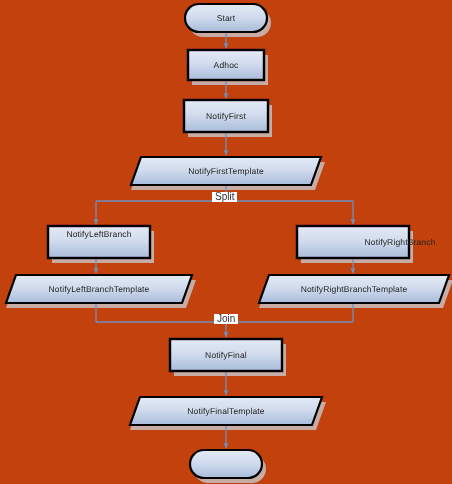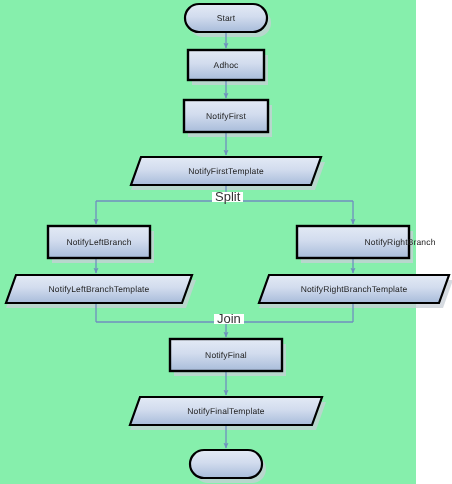--- a/index.html
+++ b/index.html
@@ -9,23 +9,23 @@
   }
   body {
     width: 452px;
     height: 484px;
     font-family: "Liberation Sans", sans-serif;
     overflow: hidden;
     position: relative;
   }
   #canvas {
     position: relative;
-    width: 416px;
+    width: 452px;
     height: 484px;
-    background: #86efac;
+    background: #c2410c;
   }
   #svg-layer {
     position: absolute;
     left: 0;
     top: 0;
     width: 452px;
     height: 484px;
   }
   .node-label {
     position: absolute;
@@ -34,21 +34,21 @@
     justify-content: center;
     font-size: 8.5px;
     color: #222222;
     letter-spacing: 0.15px;
     white-space: nowrap;
     pointer-events: none;
     text-rendering: geometricPrecision;
   }
   .edge-label {
     position: absolute;
-    font-size: 13px;
+    font-size: 10px;
     color: #333333;
     background: #ffffff;
     padding: 0 3px;
     white-space: nowrap;
     line-height: 10px;
   }
 </style>
 </head>
 <body>
 
@@ -110,21 +110,21 @@
       <rect x="170" y="339" width="112" height="32" stroke-width="2.4"></rect>
       <polygon points="140,397 322,397 312,425 130,425" stroke-width="2.2"></polygon>
       <rect x="190" y="450" width="72" height="28" rx="14" ry="14" stroke-width="2.2"></rect>
     </g>
   </svg>
 
   <div class="node-label" style="left:185px;top:4px;width:82px;height:28px;">Start</div>
   <div class="node-label" style="left:188px;top:50px;width:76px;height:30px;">Adhoc</div>
   <div class="node-label" style="left:184px;top:100px;width:84px;height:32px;">NotifyFirst</div>
   <div class="node-label" style="left:131px;top:157px;width:190px;height:28px;">NotifyFirstTemplate</div>
-  <div class="node-label" style="left:48px;top:226px;width:102px;height:32px;">NotifyLeftBranch</div>
+  <div class="node-label" style="left:48px;top:218px;width:102px;height:32px;">NotifyLeftBranch</div>
   <div class="node-label" style="left:297px;top:226px;width:112px;height:32px;padding-left:47px;">NotifyRightBranch</div>
   <div class="node-label" style="left:6px;top:275px;width:186px;height:28px;">NotifyLeftBranchTemplate</div>
   <div class="node-label" style="left:259px;top:275px;width:190px;height:28px;">NotifyRightBranchTemplate</div>
   <div class="node-label" style="left:170px;top:339px;width:112px;height:32px;">NotifyFinal</div>
   <div class="node-label" style="left:130px;top:397px;width:192px;height:28px;">NotifyFinalTemplate</div>
   <div class="node-label" style="left:190px;top:450px;width:72px;height:28px;margin-top:48px;">End</div>
 
   <div class="edge-label" style="left:212px;top:192px;">Split</div>
   <div class="edge-label" style="left:214px;top:314px;text-align:center;">Join</div>
 

